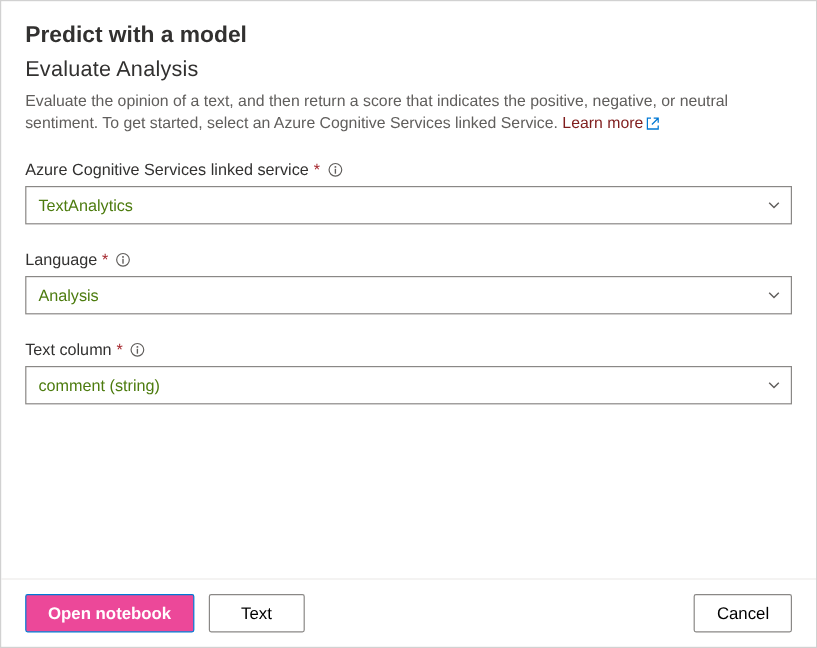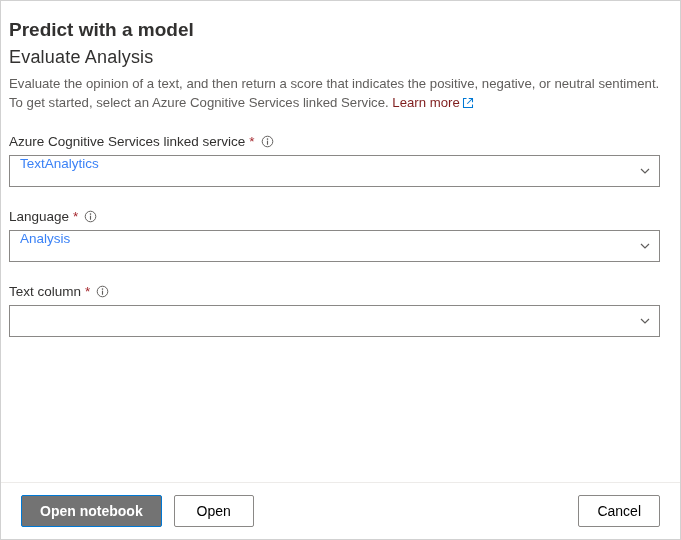--- a/index.html
+++ b/index.html
@@ -10,20 +10,21 @@
     width: 681px;
     height: 540px;
     border: 1px solid #d1d1d1;
     display: flex;
     flex-direction: column;
   }
   .content {
     padding: 18px 20px 10px 8px;
     flex: 1;
     overflow: auto;
+    margin-left: 12px;
   }
   .page-title {
     font-size: 19px;
     font-weight: 600;
     margin-bottom: 6px;
   }
   .resource-row {
     display: flex;
     align-items: center;
     gap: 7px;
@@ -74,23 +75,23 @@
     color: #605e5c;
   }
   .select {
     width: 100%;
     height: 32px;
     border: 1px solid #8a8886;
     background: #fff;
     padding: 0 32px 0 10px;
     font-size: 13.5px;
     font-family: inherit;
-    color: #3b82f6;
-    display: flex;
-    align-items: flex-start;
+    color: #4d7c0f;
+    display: flex;
+    align-items: center;
     position: relative;
     cursor: pointer;
   }
   .select .chev {
     position: absolute;
     right: 8px;
     top: 50%;
     transform: translateY(-50%);
     color: #605e5c;
     display: flex;
@@ -110,21 +111,21 @@
     border: 1px solid #8a8886;
     background: #fff;
     cursor: pointer;
     border-radius: 2px;
     display: inline-flex;
     align-items: center;
     justify-content: center;
     min-width: 80px;
   }
   .btn.primary {
-    background: #737373;
+    background: #ec4899;
     border-color: #0078d4;
     color: #fff;
     font-weight: 600;
   }
   .spacer { flex: 1; }
 </style>
 </head>
 <body>
 
 <div class="content">
@@ -192,28 +193,29 @@
       <span class="req">*</span>
       <span class="info-icon">
         <svg width="13" height="13" viewBox="0 0 16 16">
             <circle cx="8" cy="8" r="6.5" fill="none" stroke="#605e5c" stroke-width="1.2"></circle>
             <circle cx="8" cy="5" r="1" fill="#605e5c"></circle>
             <rect x="7.3" y="7" width="1.4" height="5" fill="#605e5c"></rect>
           </svg>
       </span>
     </div>
     <div class="select" role="combobox">
+      <span>comment (string)</span>
       <span class="chev">
         <svg width="12" height="12" viewBox="0 0 12 12">
             <path d="M2 4l4 4 4-4" fill="none" stroke="#605e5c" stroke-width="1.2"></path>
           </svg>
       </span>
     </div>
   </div>
 
 </div>
 
 <div class="footer">
   <button class="btn primary">Open notebook</button>
-  <button class="btn">Open</button>
+  <button class="btn">Text</button>
   <div class="spacer"></div>
   <button class="btn">Cancel</button>
 </div>
 
 </body></html>

